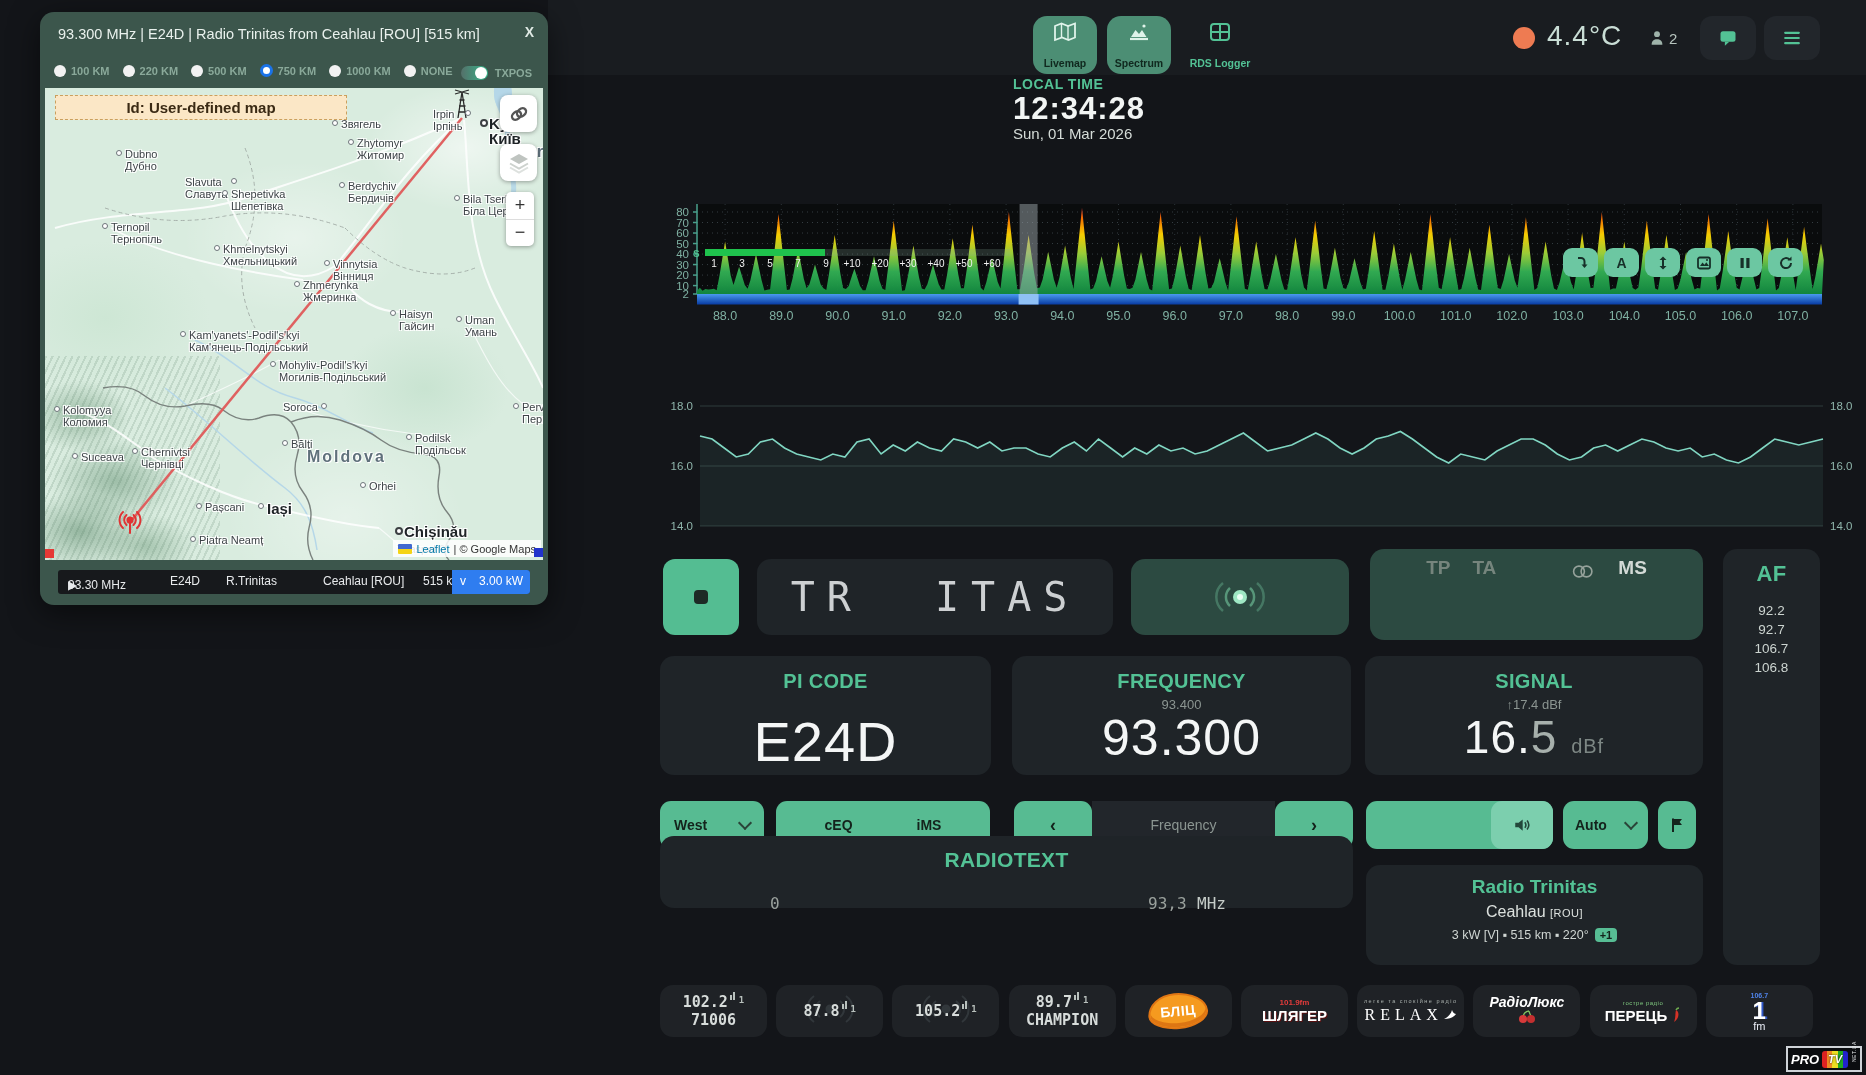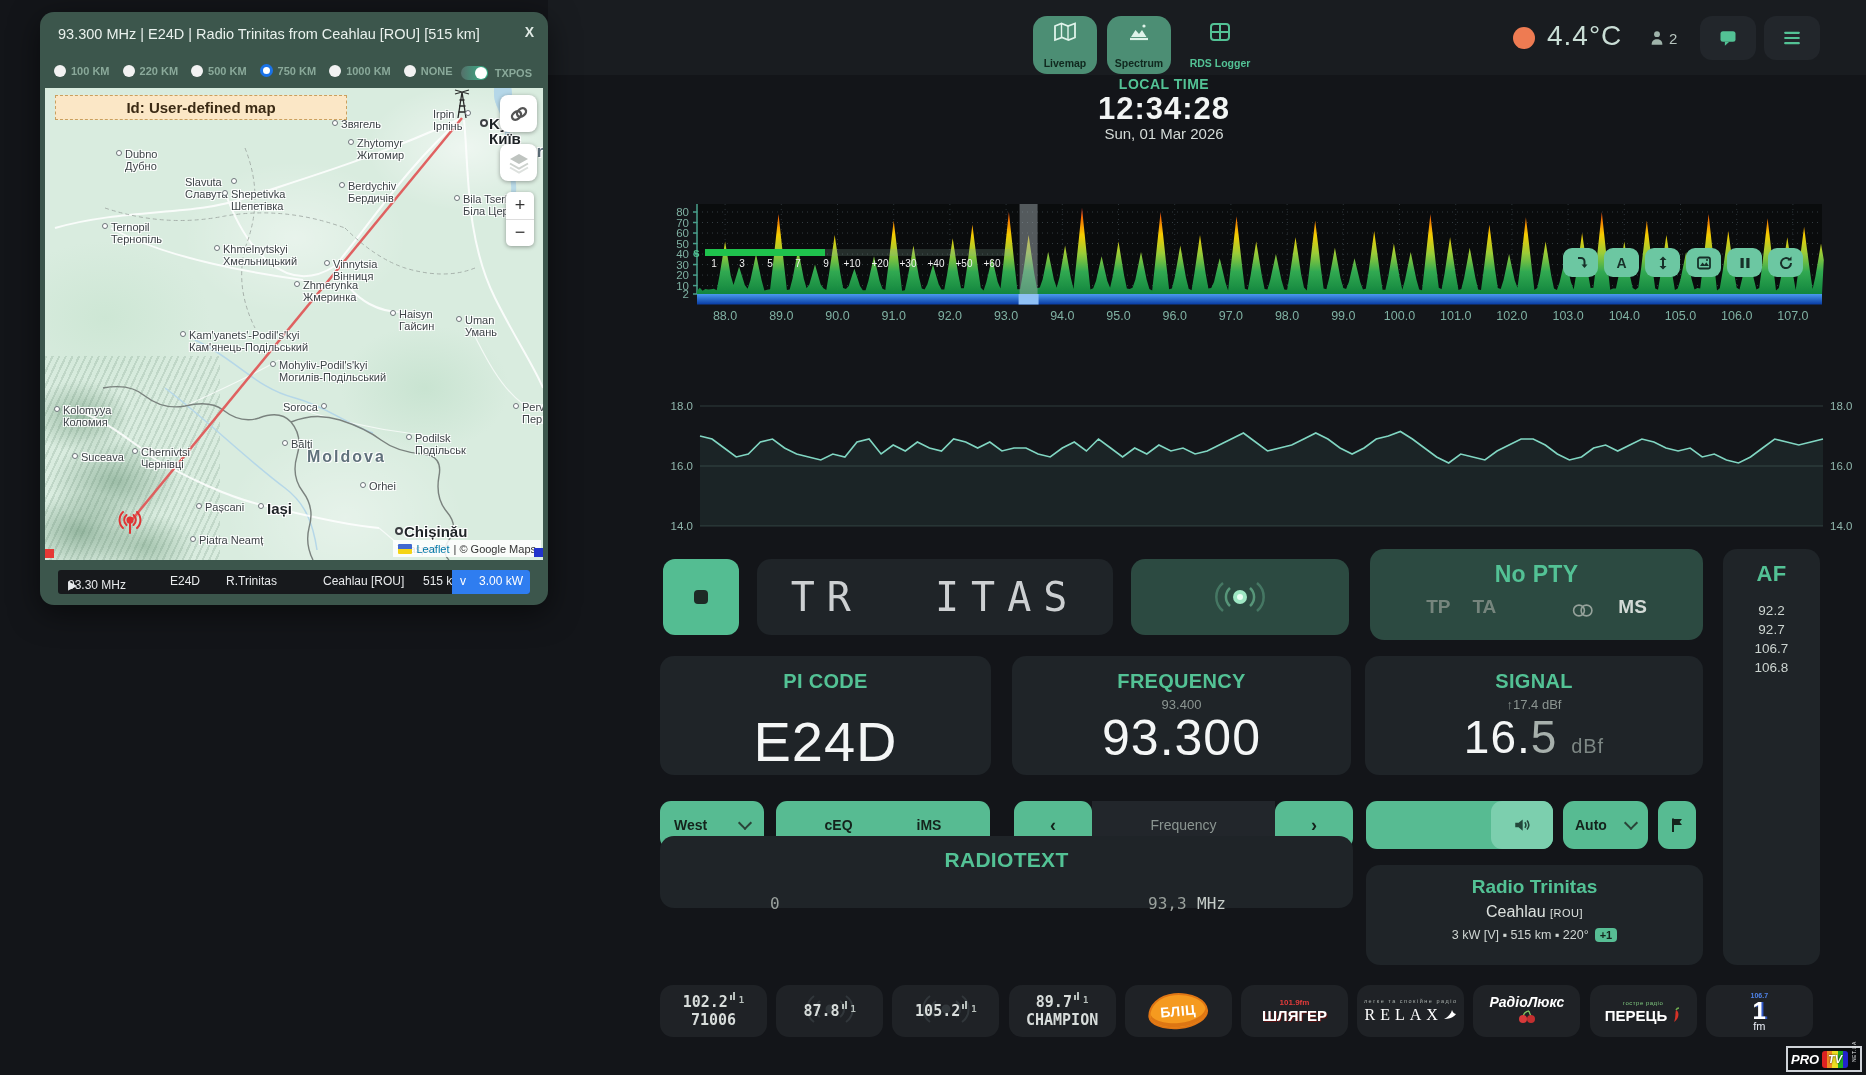--- a/index.html
+++ b/index.html
@@ -14,21 +14,21 @@
   .chev{width:8px;height:8px;border-right:2px solid #8b9893;border-bottom:2px solid #8b9893;transform:rotate(45deg);display:inline-block;margin-top:-4px;}
   .navbtn{position:absolute;top:16px;width:64px;height:58px;border-radius:14px;display:flex;flex-direction:column;align-items:center;justify-content:center;gap:11px;cursor:pointer;}
   .navbtn.active{background:#4c8e74;}
   .navbtn .nlabel{font-size:10.5px;font-weight:bold;color:#10281e;}
   .navbtn.inactive .nlabel{color:#53c295;}
   .wdot{position:absolute;left:1513px;top:27px;width:22px;height:22px;border-radius:50%;background:#ee7b52;}
   .temp{position:absolute;left:1547px;top:20px;font-size:28px;font-weight:300;color:#c9ddd5;letter-spacing:1px;}
   .users{position:absolute;left:1648px;top:29px;display:flex;align-items:center;gap:3px;color:#b7c4be;font-size:15px;}
   .iconbtn{position:absolute;top:16px;width:56px;height:44px;border-radius:12px;background:#22262b;display:flex;align-items:center;justify-content:center;cursor:pointer;}
   
-  .clock{position:absolute;left:1054px;top:76px;width:220px;text-align:center;}
+  .clock{position:absolute;left:1013px;top:76px;width:220px;text-align:left;}
   .clock .cl1{color:#53c295;font-size:14px;font-weight:bold;letter-spacing:.5px;}
   .clock .cl2{color:#f2f5f4;font-size:31px;font-weight:600;letter-spacing:1px;line-height:33px;}
   .clock .cl3{color:#d5dcd8;font-size:15px;}
   
   #spectrum{position:absolute;left:655px;top:198px;width:1185px;height:135px;}
   .smeter{position:absolute;left:50px;top:48px;width:330px;height:26px;}
   .smeter .slab{position:absolute;left:-12px;top:0;color:#4fc08d;font-size:12px;font-weight:bold;}
   .smbar{position:absolute;left:0;top:3px;width:305px;height:7px;background:rgba(136,168,150,.22);}
   .smgreen{position:absolute;left:0;top:0;height:7px;width:120px;background:#1fc24d;}
   .smticks{position:absolute;left:0;top:12px;width:305px;height:12px;}
@@ -368,21 +368,20 @@
     <svg width="74" height="50" viewBox="0 0 74 50">
       <path d="M20 11a18 18 0 0 0 0 28" fill="none" stroke="rgba(130,225,178,.3)" stroke-width="2.5"></path>
       <path d="M54 11a18 18 0 0 1 0 28" fill="none" stroke="rgba(130,225,178,.3)" stroke-width="2.5"></path>
       <path d="M27 16a12 12 0 0 0 0 18" fill="none" stroke="rgba(130,225,178,.5)" stroke-width="2.5"></path>
       <path d="M47 16a12 12 0 0 1 0 18" fill="none" stroke="rgba(130,225,178,.5)" stroke-width="2.5"></path>
       <circle cx="37" cy="25" r="7" fill="#9fe8c4"></circle>
         <circle cx="37" cy="25" r="3" fill="#eafff4"></circle>
     </svg>
   </div>
   <div class="gpanel nopty">
-    <div class="ptitle ptyline">No PTY</div>
     <div class="flagsrow">
       <span class="dim">TP</span>
       <span class="dim">TA</span>
       <span style="width:30px;"></span>
       <svg width="26" height="15" viewBox="0 0 26 15">
           <circle cx="9" cy="7.5" r="5.4" fill="none" stroke="#96a29b" stroke-width="1.6"></circle>
           <circle cx="16.5" cy="7.5" r="5.4" fill="none" stroke="#96a29b" stroke-width="1.6"></circle>
         </svg>
       <span class="lit">MS</span>
     </div>

